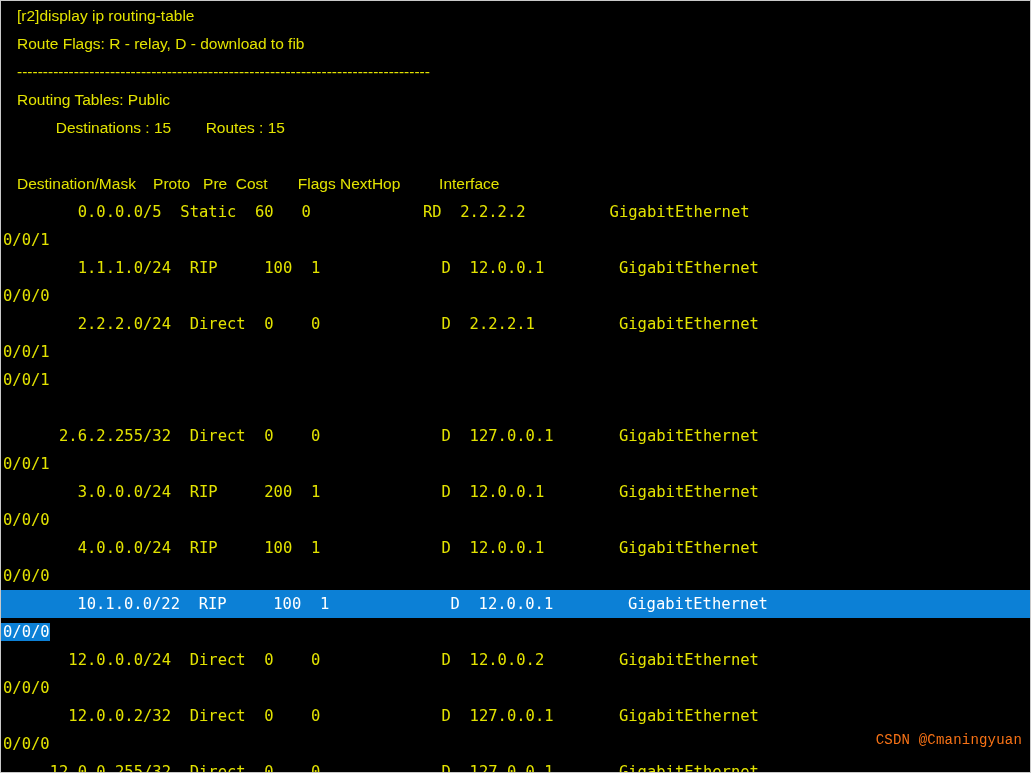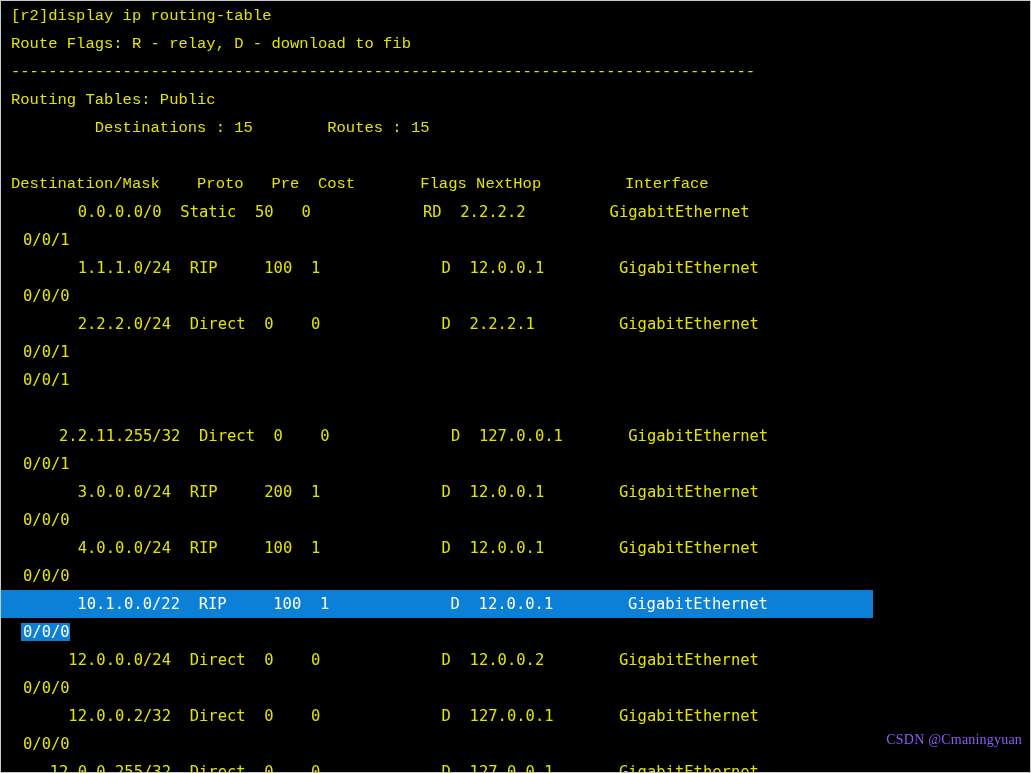--- a/index.html
+++ b/index.html
@@ -29,24 +29,24 @@
     position: absolute;
     left: 0;
     top: 1px;
     width: 1031px;
   }
   
   .tline {
     height: 28px;
     line-height: 28px;
     white-space: pre;
-    font-family: Liberation Mono, monospace;
+    font-family: Liberation Sans, sans-serif;
     font-size: 15.5px;
     color: #e3e300;
-    padding-left: 10px;
+    padding-left: 16px;
     box-sizing: border-box;
   }
   
   .sep {
     color: #e3e300;
     white-space: pre;
     overflow: hidden;
   }
   
   .blank {
@@ -65,43 +65,42 @@
     padding-left: 2px;
     box-sizing: border-box;
   }
   .route-main {
     color: #e3e300;
     display: block;
   }
   .route-cont {
     color: #e3e300;
     display: block;
-    margin-left: 20px;
   }
   
   .route.selected .route-main {
     background: #0c80d6;
     color: #ffffff;
-    width: 872px;
+    width: 1031px;
     padding-left: 11px;
   }
   .route.selected .route-cont {
     color: #ffffff;
     padding-left: 0;
   }
   .route.selected .route-cont .hl {
     background: #0c80d6;
     padding-left: 2px;
   }
   .watermark {
     position: absolute;
     right: 8px;
     bottom: 18px;
-    color: #8b5cf6;
-    font-family: Liberation Serif, serif;
+    color: #f97316;
+    font-family: Liberation Mono, monospace;
     font-size: 14px;
     letter-spacing: 0.2px;
     white-space: pre;
   }
 </style>
 </head>
 <body>
 
 <div id="terminal">
   <div class="screen">
@@ -115,36 +114,36 @@
     <div class="tline">Routing Tables: Public</div>
 
     <div class="tline">         Destinations : 15        Routes : 15</div>
 
     <div class="tline blank"></div>
 
     <div class="tline">Destination/Mask    Proto   Pre  Cost       Flags NextHop         Interface</div>
 
     <div id="route-list">
         <div class="route">
-          <div class="route-main">        0.0.0.0/0  Static  50   0            RD  2.2.2.2         GigabitEthernet</div>
+          <div class="route-main">        0.0.0.0/5  Static  60   0            RD  2.2.2.2         GigabitEthernet</div>
           <div class="route-cont">0/0/1</div>
         </div>
         <div class="route">
           <div class="route-main">        1.1.1.0/24  RIP     100  1             D  12.0.0.1        GigabitEthernet</div>
           <div class="route-cont">0/0/0</div>
         </div>
         <div class="route">
           <div class="route-main">        2.2.2.0/24  Direct  0    0             D  2.2.2.1         GigabitEthernet</div>
           <div class="route-cont">0/0/1</div>
         </div>
         <div class="route">
           <div class="route-cont">0/0/1</div>
         </div>
         <div class="route">
-          <div class="route-main">      2.2.11.255/32  Direct  0    0             D  127.0.0.1       GigabitEthernet</div>
+          <div class="route-main">      2.6.2.255/32  Direct  0    0             D  127.0.0.1       GigabitEthernet</div>
           <div class="route-cont">0/0/1</div>
         </div>
         <div class="route">
           <div class="route-main">        3.0.0.0/24  RIP     200  1             D  12.0.0.1        GigabitEthernet</div>
           <div class="route-cont">0/0/0</div>
         </div>
         <div class="route">
           <div class="route-main">        4.0.0.0/24  RIP     100  1             D  12.0.0.1        GigabitEthernet</div>
           <div class="route-cont">0/0/0</div>
         </div>

